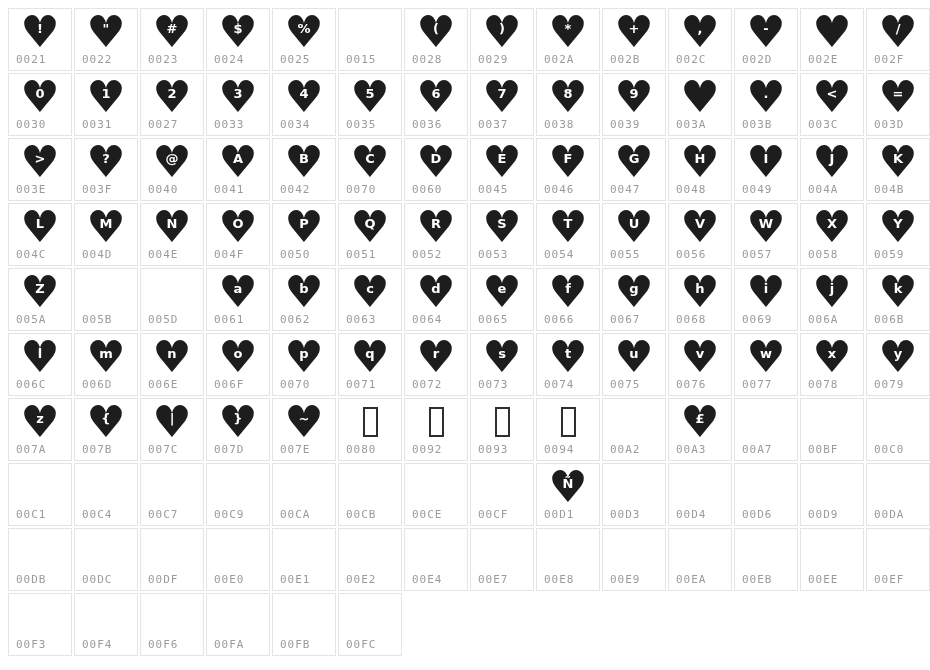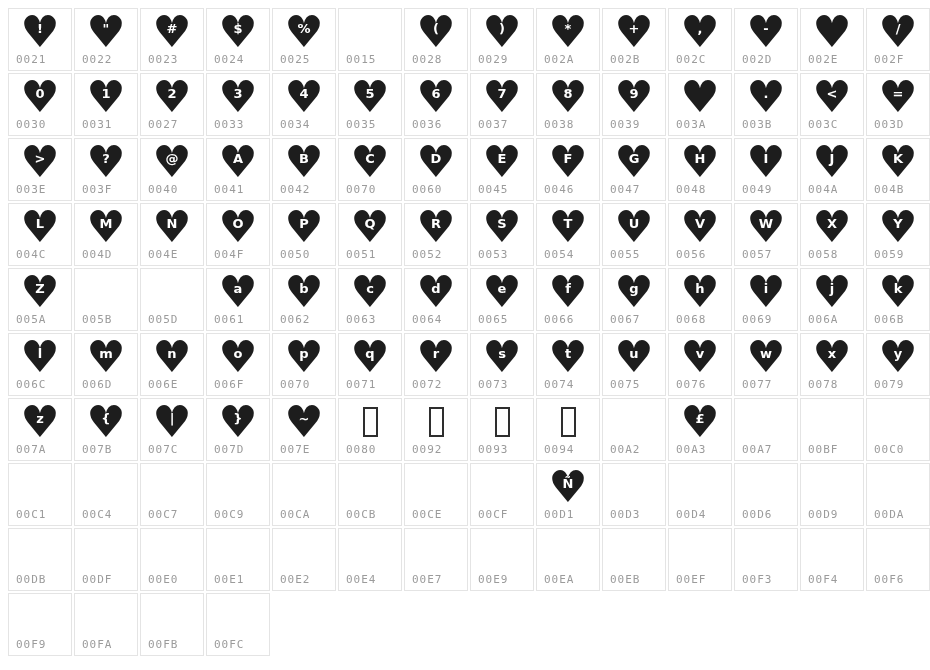--- a/index.html
+++ b/index.html
@@ -799,20 +799,24 @@
     <div class="cell">
     <div class="glyph"></div>
     <div class="label">00DA</div>
   </div>
     <div class="cell">
     <div class="glyph"></div>
     <div class="label">00DB</div>
   </div>
     <div class="cell">
     <div class="glyph"></div>
+    <div class="label">00DC</div>
+  </div>
+    <div class="cell">
+    <div class="glyph"></div>
     <div class="label">00DF</div>
   </div>
     <div class="cell">
     <div class="glyph"></div>
     <div class="label">00E0</div>
   </div>
     <div class="cell">
     <div class="glyph"></div>
     <div class="label">00E1</div>
   </div>
@@ -823,49 +827,53 @@
     <div class="cell">
     <div class="glyph"></div>
     <div class="label">00E4</div>
   </div>
     <div class="cell">
     <div class="glyph"></div>
     <div class="label">00E7</div>
   </div>
     <div class="cell">
     <div class="glyph"></div>
+    <div class="label">00E8</div>
+  </div>
+    <div class="cell">
+    <div class="glyph"></div>
     <div class="label">00E9</div>
   </div>
     <div class="cell">
     <div class="glyph"></div>
     <div class="label">00EA</div>
   </div>
     <div class="cell">
     <div class="glyph"></div>
     <div class="label">00EB</div>
   </div>
     <div class="cell">
     <div class="glyph"></div>
+    <div class="label">00EE</div>
+  </div>
+    <div class="cell">
+    <div class="glyph"></div>
     <div class="label">00EF</div>
   </div>
     <div class="cell">
     <div class="glyph"></div>
     <div class="label">00F3</div>
   </div>
     <div class="cell">
     <div class="glyph"></div>
     <div class="label">00F4</div>
   </div>
     <div class="cell">
     <div class="glyph"></div>
     <div class="label">00F6</div>
-  </div>
-    <div class="cell">
-    <div class="glyph"></div>
-    <div class="label">00F9</div>
   </div>
     <div class="cell">
     <div class="glyph"></div>
     <div class="label">00FA</div>
   </div>
     <div class="cell">
     <div class="glyph"></div>
     <div class="label">00FB</div>
   </div>
     <div class="cell">

